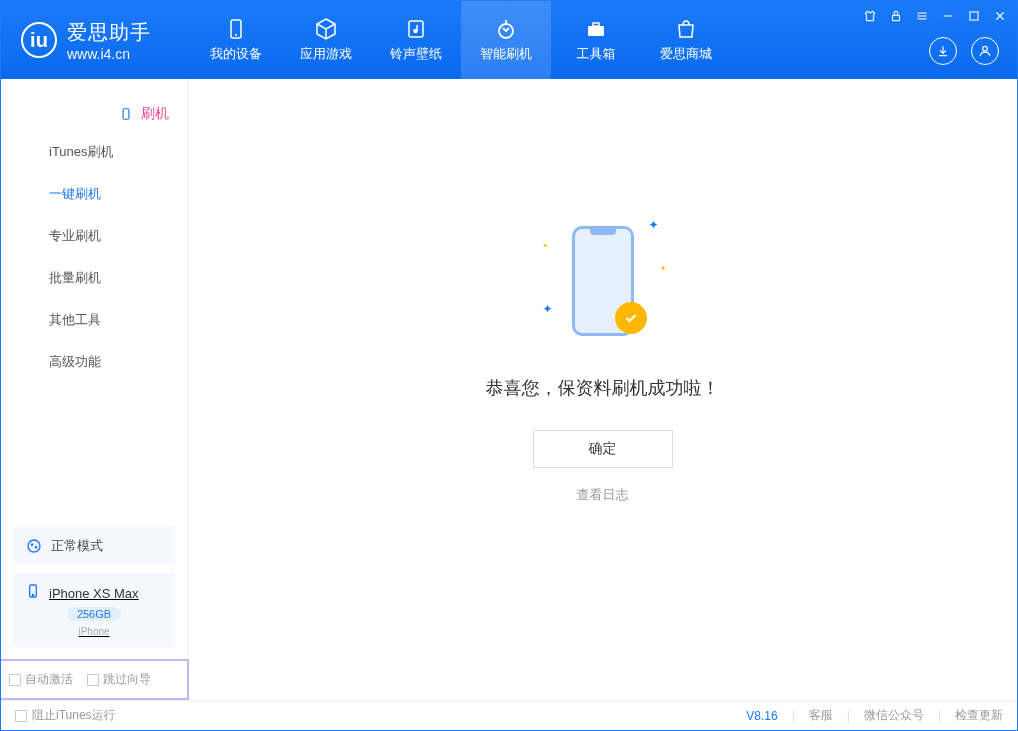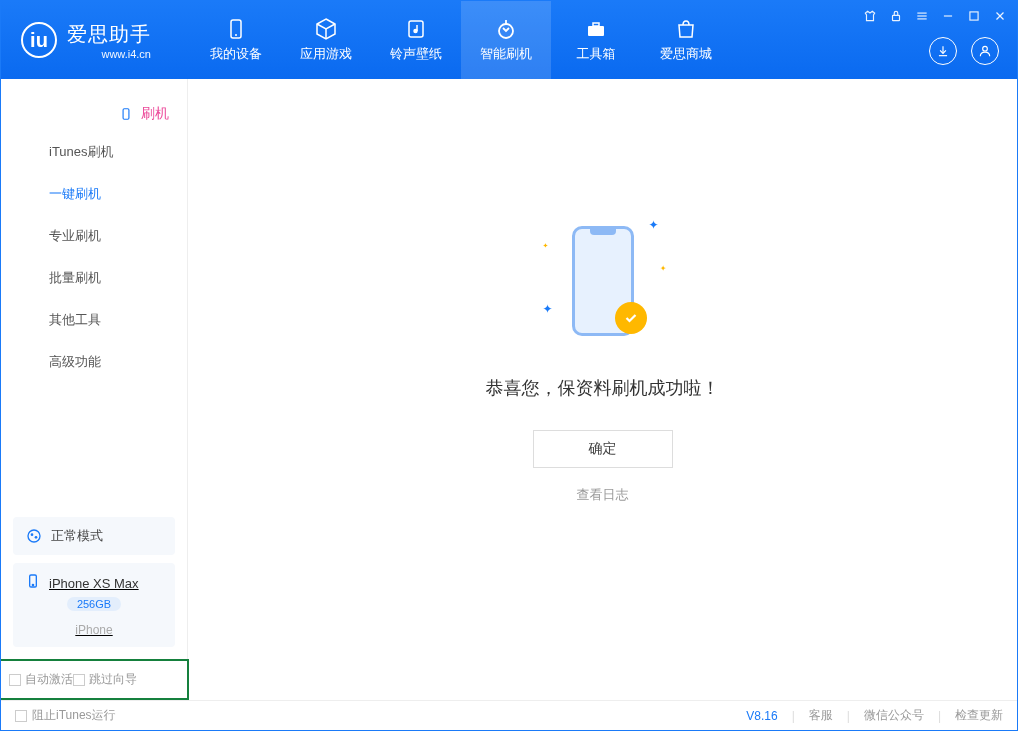--- a/index.html
+++ b/index.html
@@ -4,21 +4,21 @@
 <style>
 * { margin: 0; padding: 0; box-sizing: border-box; font-family: "Microsoft YaHei", sans-serif; }
 body { background: #fff; width: 1018px; height: 731px; overflow: hidden; border: 1px solid #1a7af8; }
 
 
 .header { background: linear-gradient(to bottom, #1a7af8, #0a6af0); height: 78px; display: flex; align-items: center; color: white; position: relative; }
 .logo-area { display: flex; align-items: center; padding: 0 20px; gap: 10px; }
 .logo-circle { width: 36px; height: 36px; border: 2.5px solid white; border-radius: 50%; display: flex; align-items: center; justify-content: center; font-weight: bold; font-size: 20px; }
 .logo-text { display: flex; flex-direction: column; }
 .logo-title { font-size: 20px; font-weight: 500; letter-spacing: 1px; }
-.logo-url { font-size: 11px; opacity: 0.95; text-align: right; }
+.logo-url { font-size: 14px; opacity: 0.95; }
 
 .nav-tabs { display: flex; margin-left: 20px; height: 100%; }
 .nav-tab { width: 90px; display: flex; flex-direction: column; align-items: center; justify-content: center; cursor: pointer; gap: 4px; }
 .nav-tab.active { background: rgba(255,255,255,0.15); }
 .nav-tab-icon { width: 24px; height: 24px; display: flex; align-items: center; justify-content: center; }
 .nav-tab-label { font-size: 13px; }
 
 .window-controls { position: absolute; top: 8px; right: 10px; display: flex; gap: 12px; align-items: center; }
 .wc-icon { width: 14px; height: 14px; cursor: pointer; display: flex; align-items: center; justify-content: center; opacity: 0.9; }
 .wc-icon svg { width: 14px; height: 14px; }
@@ -33,23 +33,23 @@
 .side-icon { width: 14px; height: 14px; display: flex; align-items: center; justify-content: center; }
 .side-item { padding: 12px 18px 12px 48px; font-size: 13px; color: #555; cursor: pointer; }
 .side-item.active { color: #1a7af8; }
 
 .device-section { margin-top: auto; padding: 12px; text-align: center; }
 .device-box { background: #f5f8fc; border-radius: 4px; padding: 10px 12px; margin-bottom: 8px; display: flex; align-items: center; gap: 8px; font-size: 13px; color: #444; }
 .device-box .dot-icon { width: 18px; height: 18px; border-radius: 50%; display: flex; align-items: center; justify-content: center; }
 .device-info-box { background: #f5f8fc; border-radius: 4px; padding: 10px 12px; text-decoration: underline; }
 .device-name { font-size: 13px; color: #333; font-weight: 500; }
 .device-storage { display: inline-block; background: #e3eefc; color: #1a7af8; border-radius: 10px; padding: 1px 10px; font-size: 11px; margin-top: 4px; }
-.device-type { font-size: 12px; color: #aaa; margin-top: 11px; }
-
-.checkbox-row { border: 2px solid #15803d; padding: 10px 8px; margin: 0 -2px 0 -2px; display: flex; }
+.device-type { font-size: 10px; color: #aaa; margin-top: 4px; }
+
+.checkbox-row { border: 2px solid #c4b5fd; padding: 10px 8px; margin: 0 -2px 0 -2px; display: flex; gap: 14px; }
 .cb-item { display: flex; align-items: center; gap: 4px; font-size: 12px; color: #999; cursor: pointer; }
 .cb-box { width: 12px; height: 12px; border: 1px solid #ccc; }
 
 .main-content { flex: 1; display: flex; flex-direction: column; align-items: center; justify-content: center; padding-bottom: 60px; }
 .phone-illustration { width: 100px; height: 130px; position: relative; margin-bottom: 30px; }
 .phone-body { width: 62px; height: 110px; border: 3px solid #8db9f5; border-radius: 10px; position: absolute; left: 50%; top: 10px; transform: translateX(-50%); background: #e7f1fe; }
 .phone-notch { width: 26px; height: 6px; background: #8db9f5; border-radius: 0 0 4px 4px; position: absolute; top: 0; left: 50%; transform: translateX(-50%); }
 .check-badge { width: 32px; height: 32px; background: #ffb800; border-radius: 50%; position: absolute; bottom: 12px; right: 6px; display: flex; align-items: center; justify-content: center; }
 .sparkle { position: absolute; color: #1a7af8; font-size: 12px; }
 .sparkle.s1 { top: 2px; right: -6px; }

